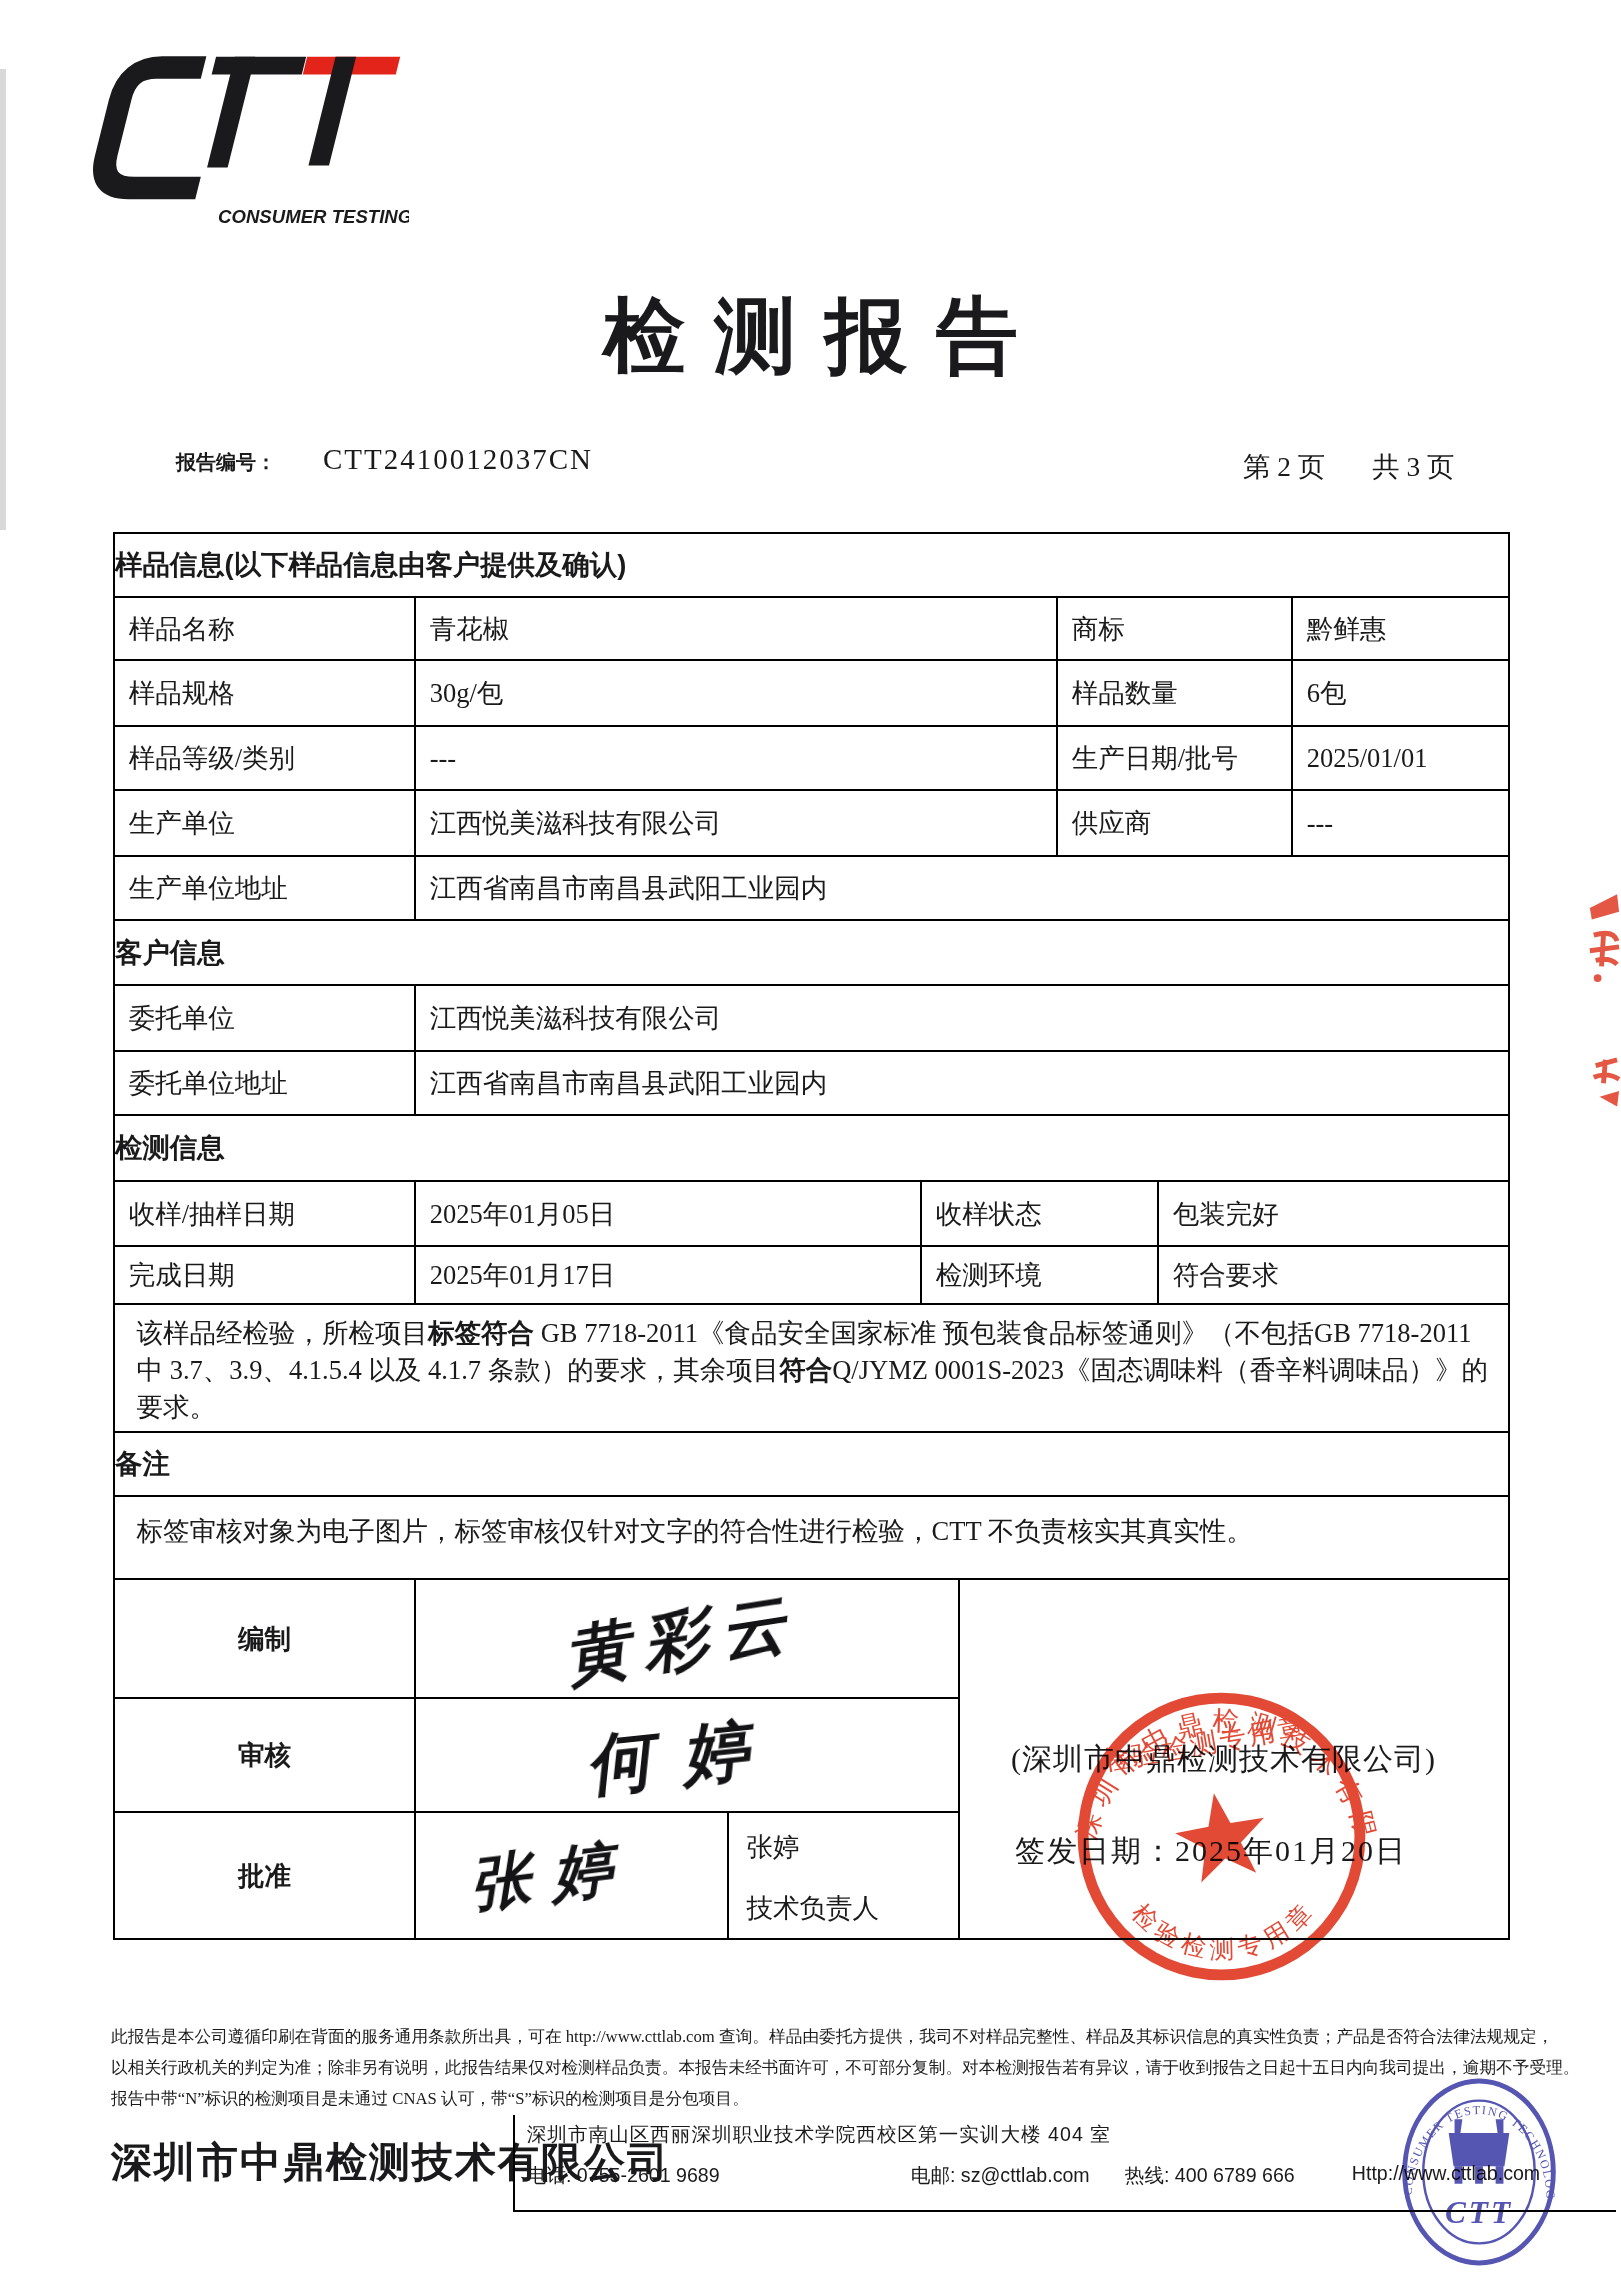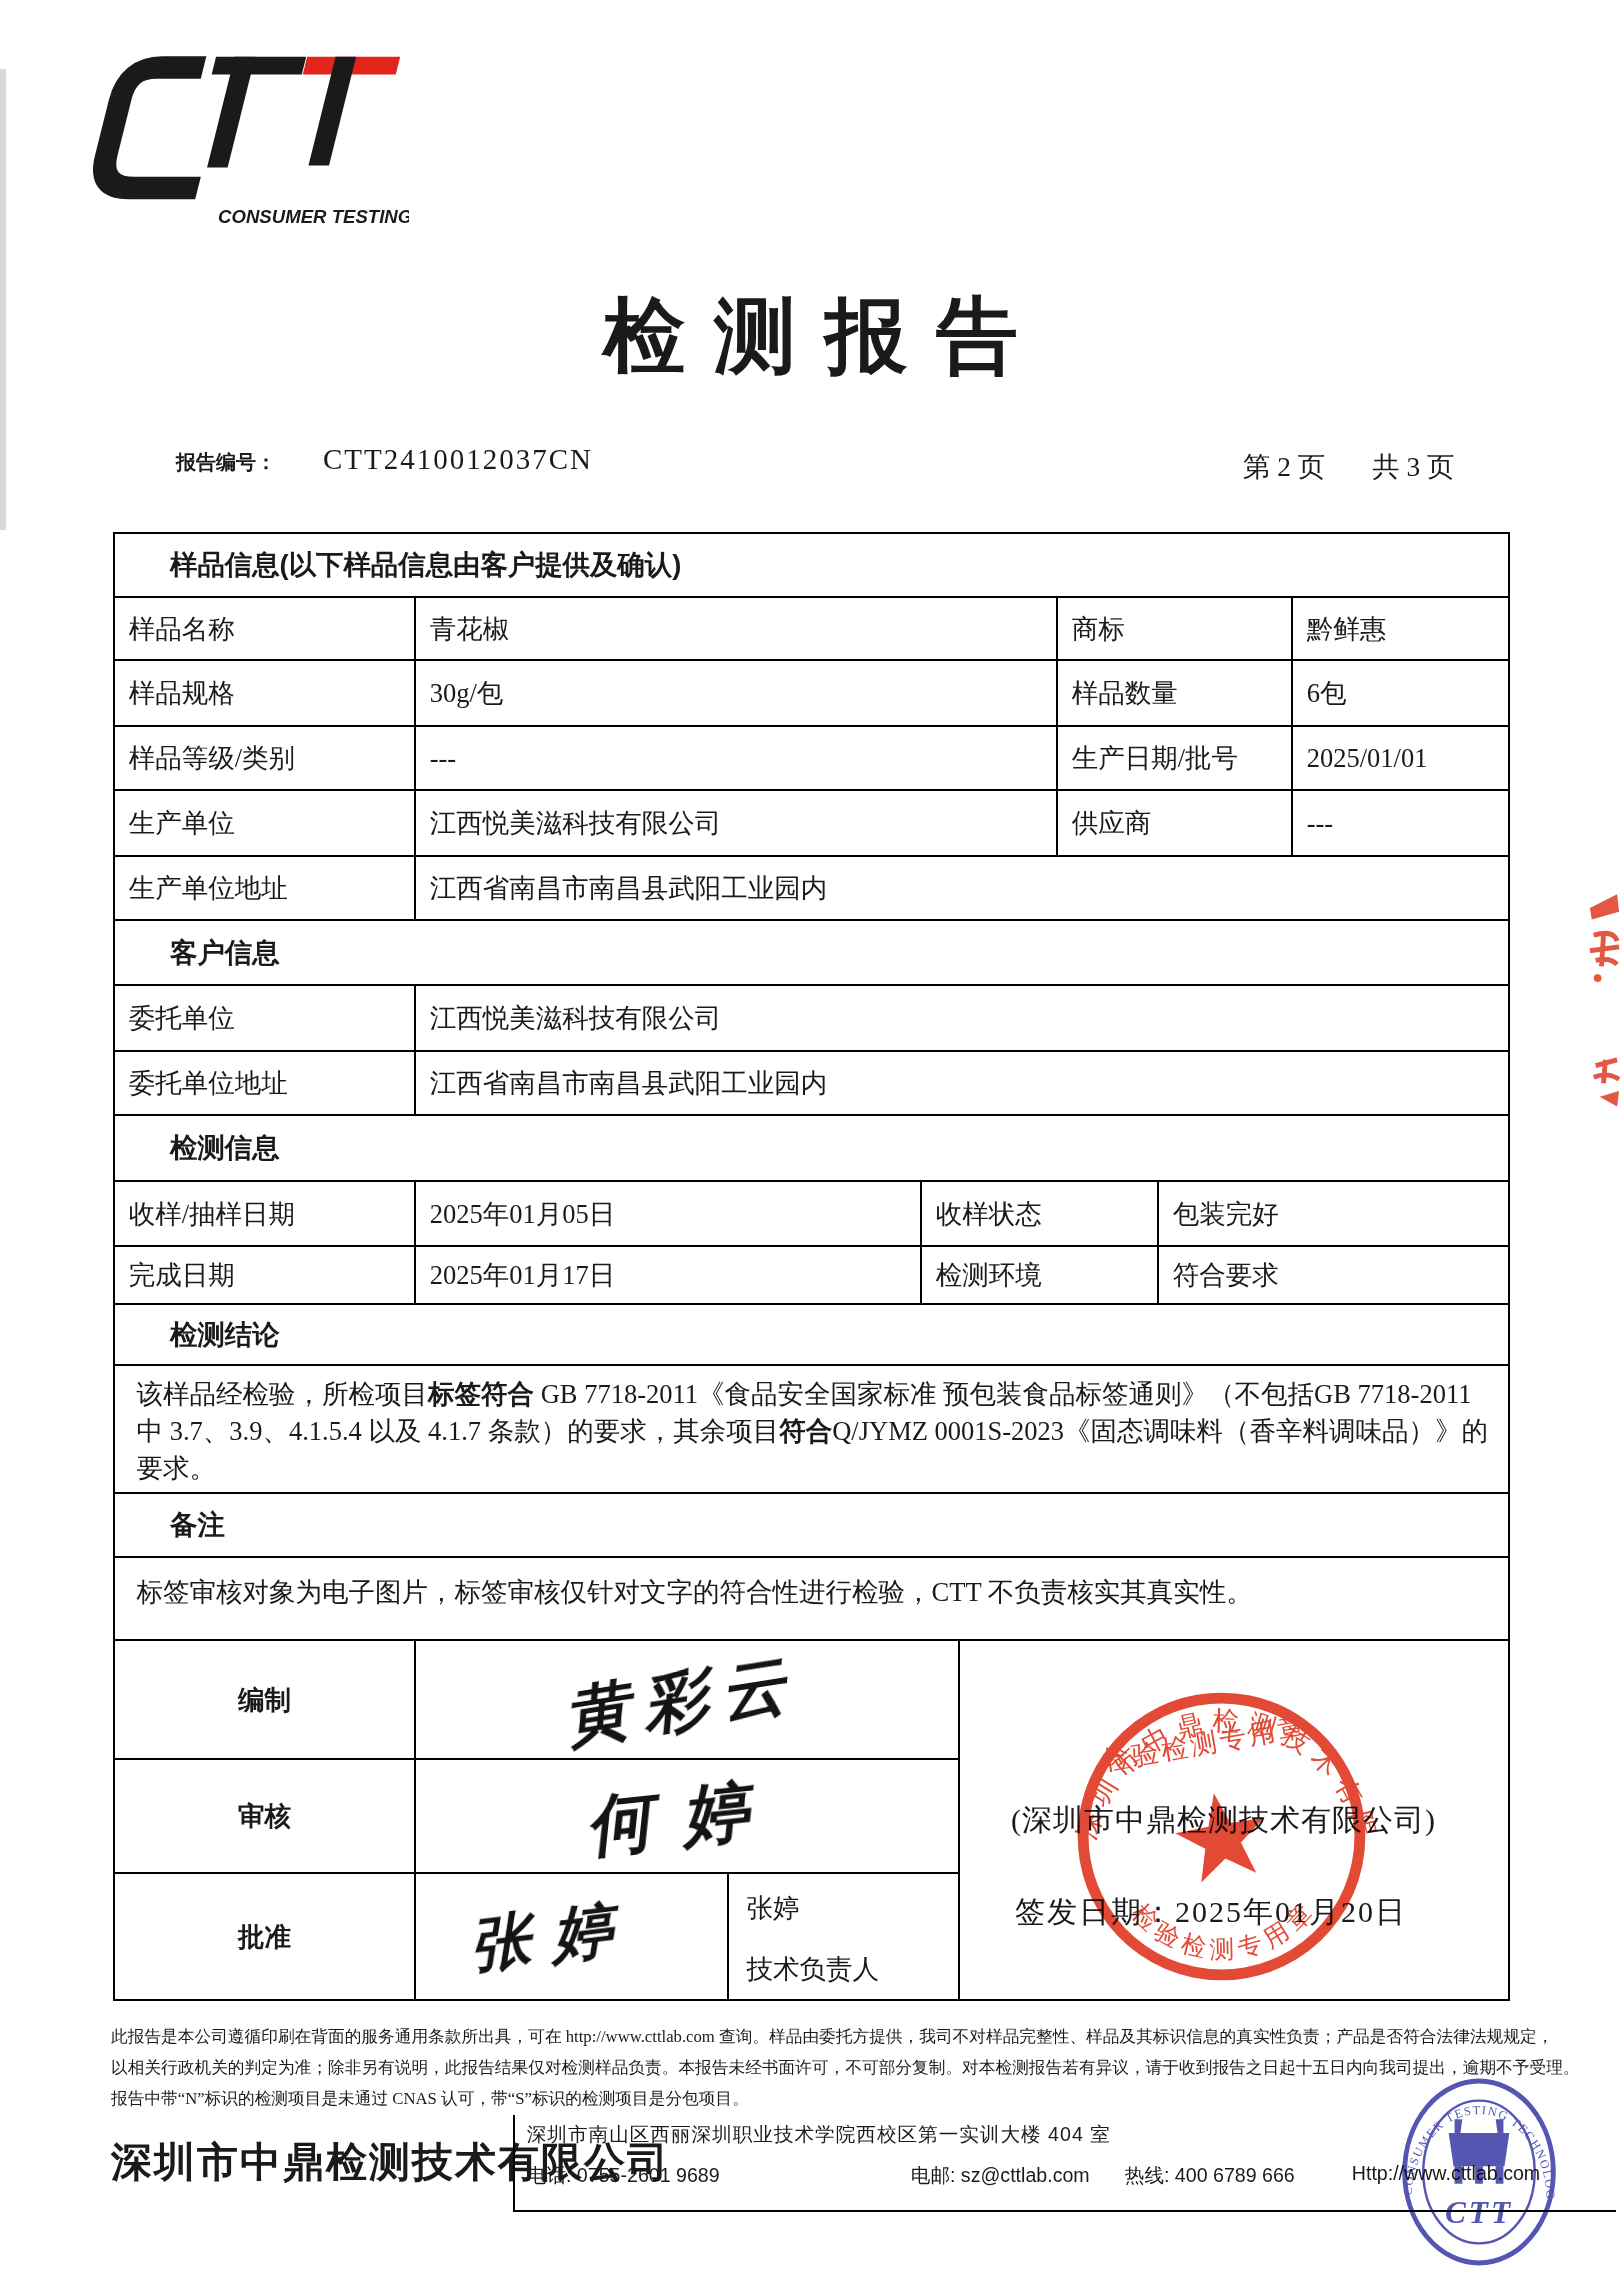--- a/index.html
+++ b/index.html
@@ -21,21 +21,21 @@
     position:absolute;left:0;right:0;top:282px;text-align:center;
     font-size:82px;font-weight:600;letter-spacing:29px;padding-left:29px;
   }
   .report-line{position:absolute;left:176px;top:443px;display:flex;align-items:baseline;}
   .report-label{font-family:"Liberation Sans","DejaVu Sans",sans-serif;font-weight:bold;font-size:20px;}
   .report-no{font-size:29px;letter-spacing:2px;margin-left:47px;}
   .page-info{position:absolute;left:1243px;top:449px;display:flex;gap:47px;font-size:27.4px;}
 
   
   .rtable{position:absolute;left:113px;top:532px;width:1397px;border:2.9px solid #000;box-sizing:border-box;background:transparent;}
-  .sec{border-top:2.9px solid #000;display:flex;align-items:center;padding-left:55px;
+  .sec{border-top:2.9px solid #000;display:flex;align-items:center;
        font-family:"Liberation Sans","DejaVu Sans",sans-serif;font-weight:bold;font-size:27.4px;box-sizing:border-box;}
   .row{border-top:2.9px solid #000;display:flex;align-items:stretch;box-sizing:border-box;}
   .rtable > :first-child{border-top:none;}
   .c{box-sizing:border-box;display:flex;align-items:center;padding:3.9px 13.7px;font-size:26.5px;}
   .c + .c{border-left:2.9px solid #000;}
   .lab{}
   .wA{width:299px;flex:none;}
   .vA{width:642px;flex:none;}
   .lB{width:235px;flex:none;}
   .vB{flex:1;}
@@ -165,21 +165,20 @@
       <div class="c lC">收样状态</div>
       <div class="c vB">包装完好</div>
     </div>
     <div class="row" style="height:58px">
       <div class="c lab wA">完成日期</div>
       <div class="c vC">2025年01月17日</div>
       <div class="c lC">检测环境</div>
       <div class="c vB">符合要求</div>
     </div>
 
-    <div class="sec" style="height:61px">检测结论</div>
 
     <div class="row" style="height:128px">
       <div class="para">
         <span>该样品经检验，所检项目</span><span class="b">标签符合</span><span> GB 7718-2011《食品安全国家标准 预包装食品标签通则》（不包括GB 7718-2011 中 3.7、3.9、4.1.5.4 以及 4.1.7 条款）的要求，其余项目</span><span class="b">符合</span><span>Q/JYMZ 0001S-2023《固态调味料（香辛料调味品）》的要求。</span>
       </div>
     </div>
 
     <div class="sec" style="height:64px">备注</div>
 
     <div class="row" style="height:83px">

